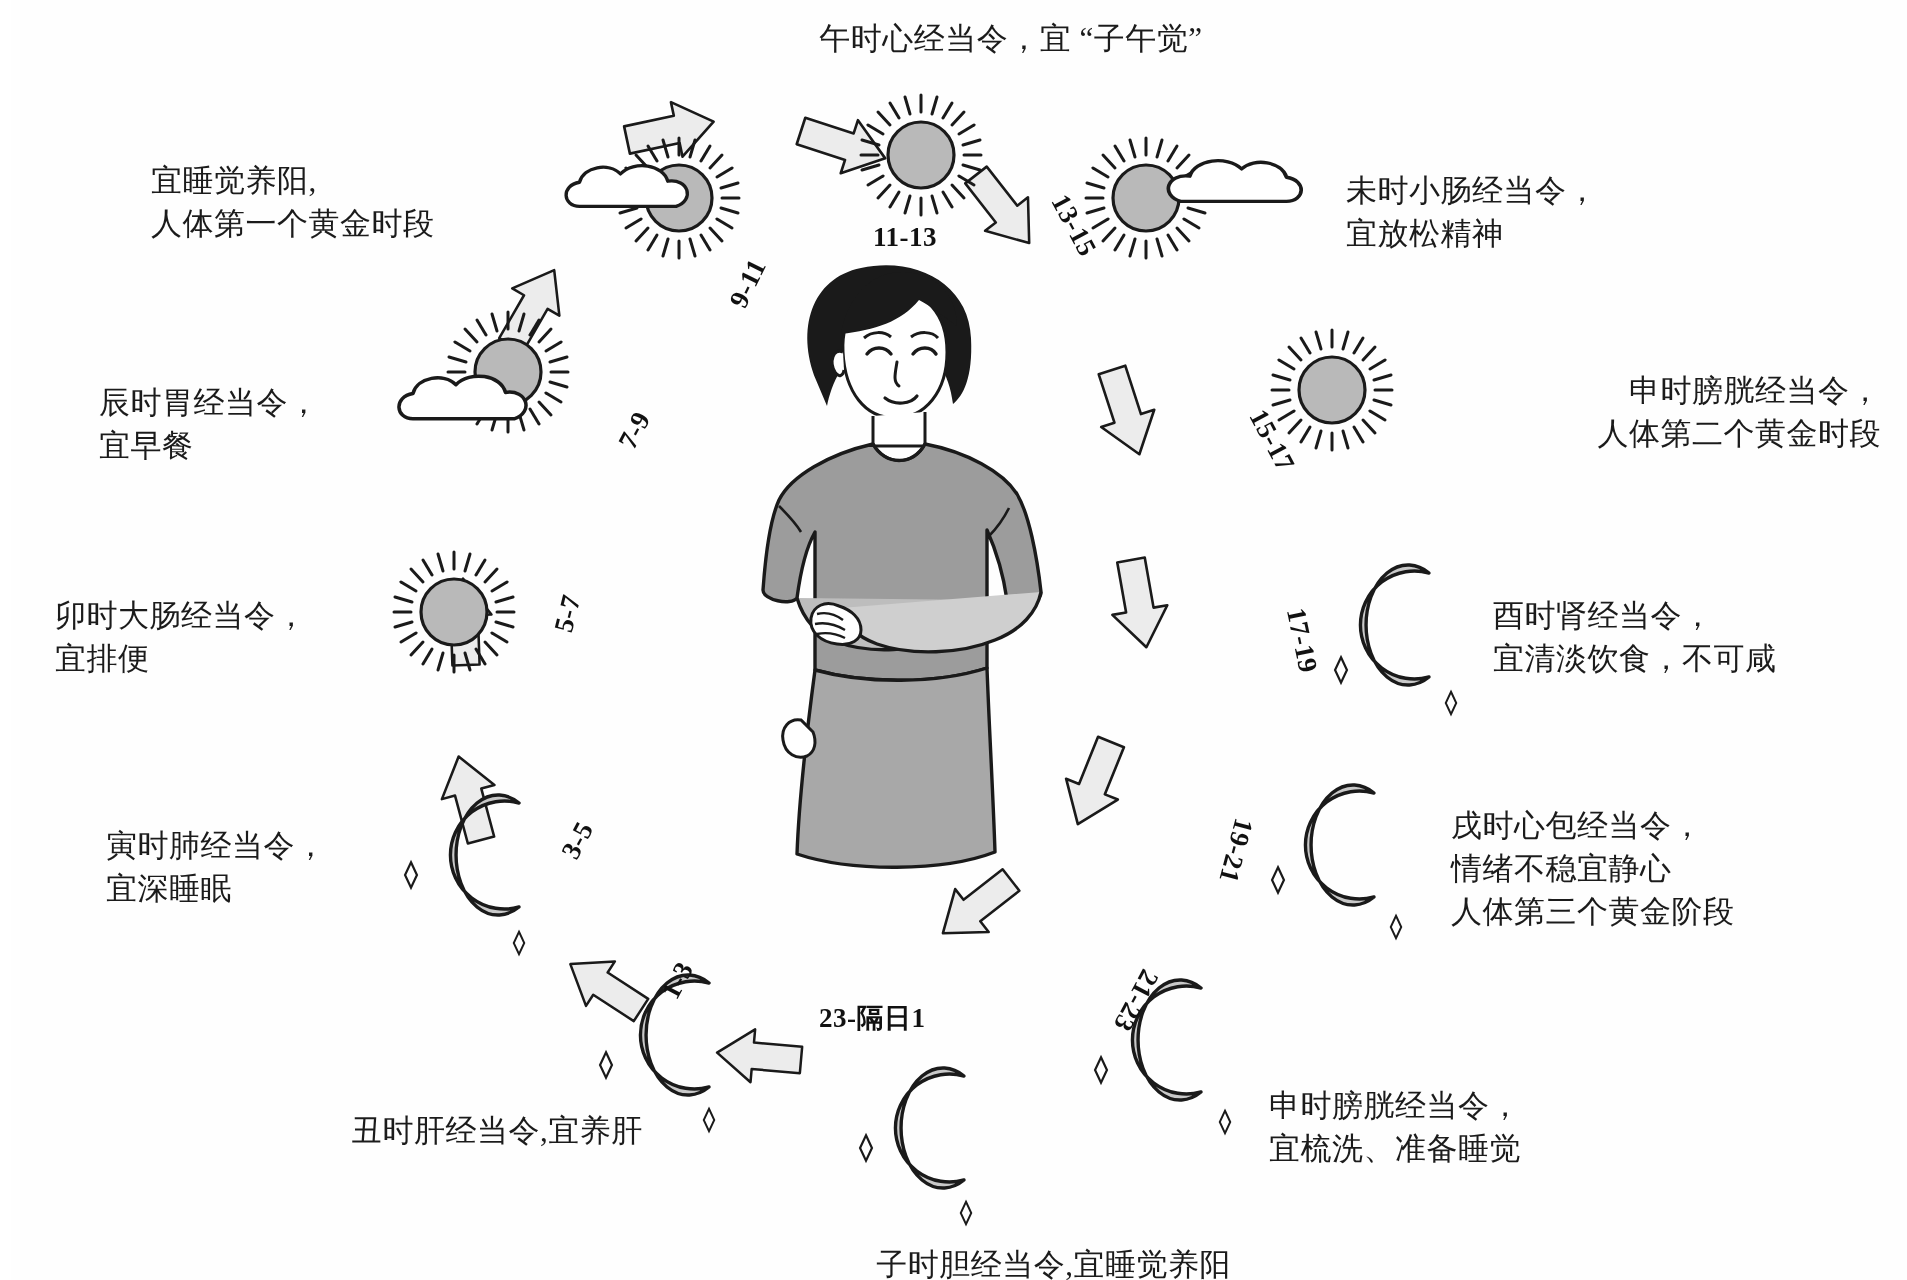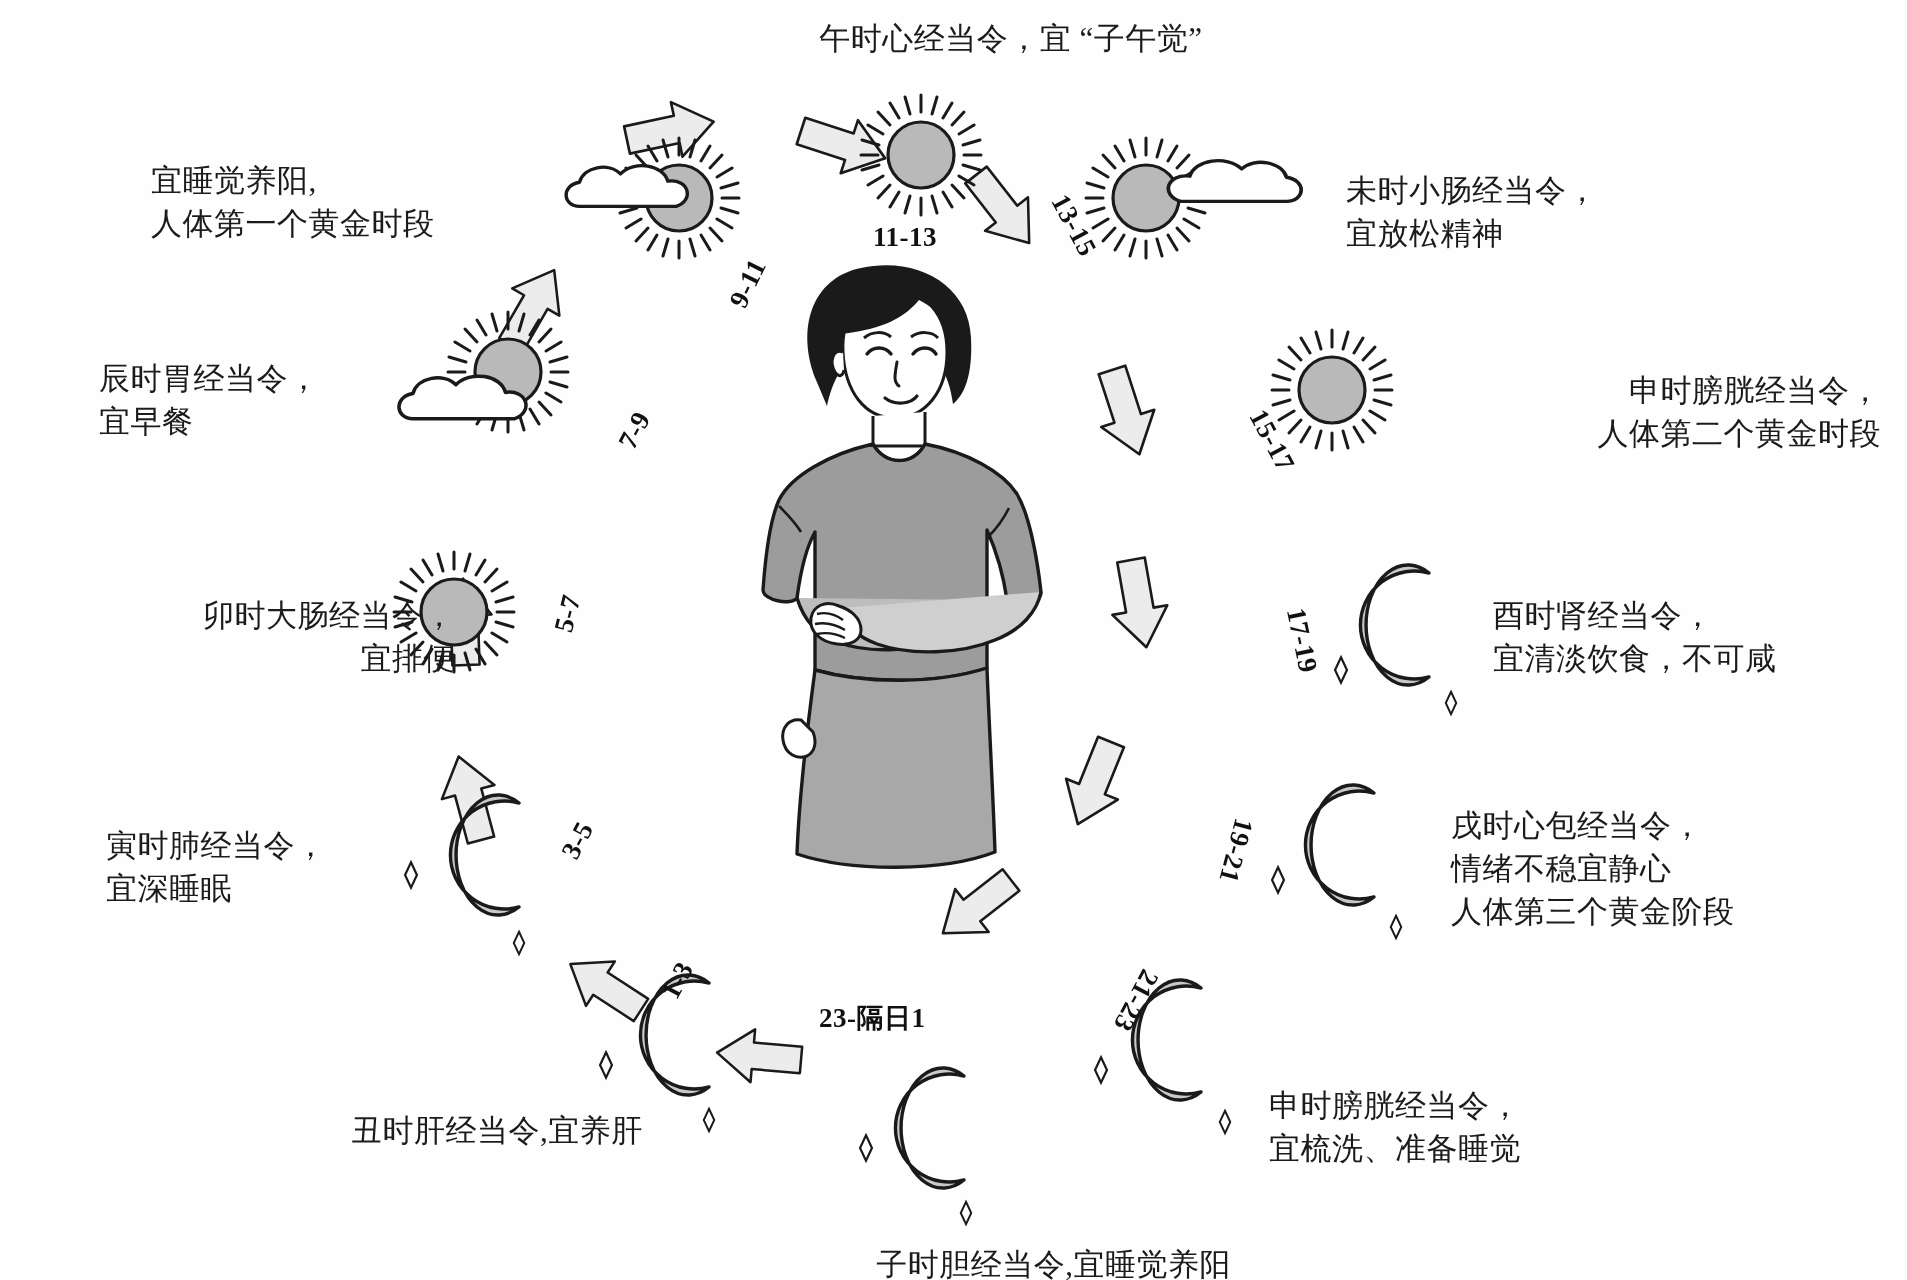--- a/index.html
+++ b/index.html
@@ -305,24 +305,24 @@
       <path d="M -90,420 C -102,418 -110,428 -108,440
                C -106,454 -94,460 -84,456 C -76,452 -74,442 -78,432 Z" fill="#ffffff" stroke="#1a1a1a" stroke-width="3"></path>
     </g>
   </svg>
 
   <div class="label" style="left:700px; top:18px; width:600px; text-align:center;">午时心经当令，宜 “子午觉”</div>
 
   <div class="label" style="left:140px; top:160px; width:420px; text-align:left;">宜睡觉养阳,
 人体第一个黄金时段</div>
 
-  <div class="label" style="left:88px; top:358px; width:360px; text-align:left;">辰时胃经当令，
+  <div class="label" style="left:88px; top:382px; width:360px; text-align:left;">辰时胃经当令，
 宜早餐</div>
 
-  <div class="label" style="left:44px; top:595px; width:400px; text-align:right;">卯时大肠经当令，
+  <div class="label" style="left:44px; top:595px; width:400px; text-align:left;">卯时大肠经当令，
 宜排便</div>
 
   <div class="label" style="left:95px; top:825px; width:360px; text-align:left;">寅时肺经当令，
 宜深睡眠</div>
 
   <div class="label" style="left:340px; top:1110px; width:480px; text-align:left;">丑时肝经当令,宜养肝</div>
 
   <div class="label" style="left:600px; top:1244px; width:620px; text-align:right;">子时胆经当令,宜睡觉养阳</div>
 
   <div class="label" style="left:1258px; top:1085px; width:470px; text-align:left;">申时膀胱经当令，

